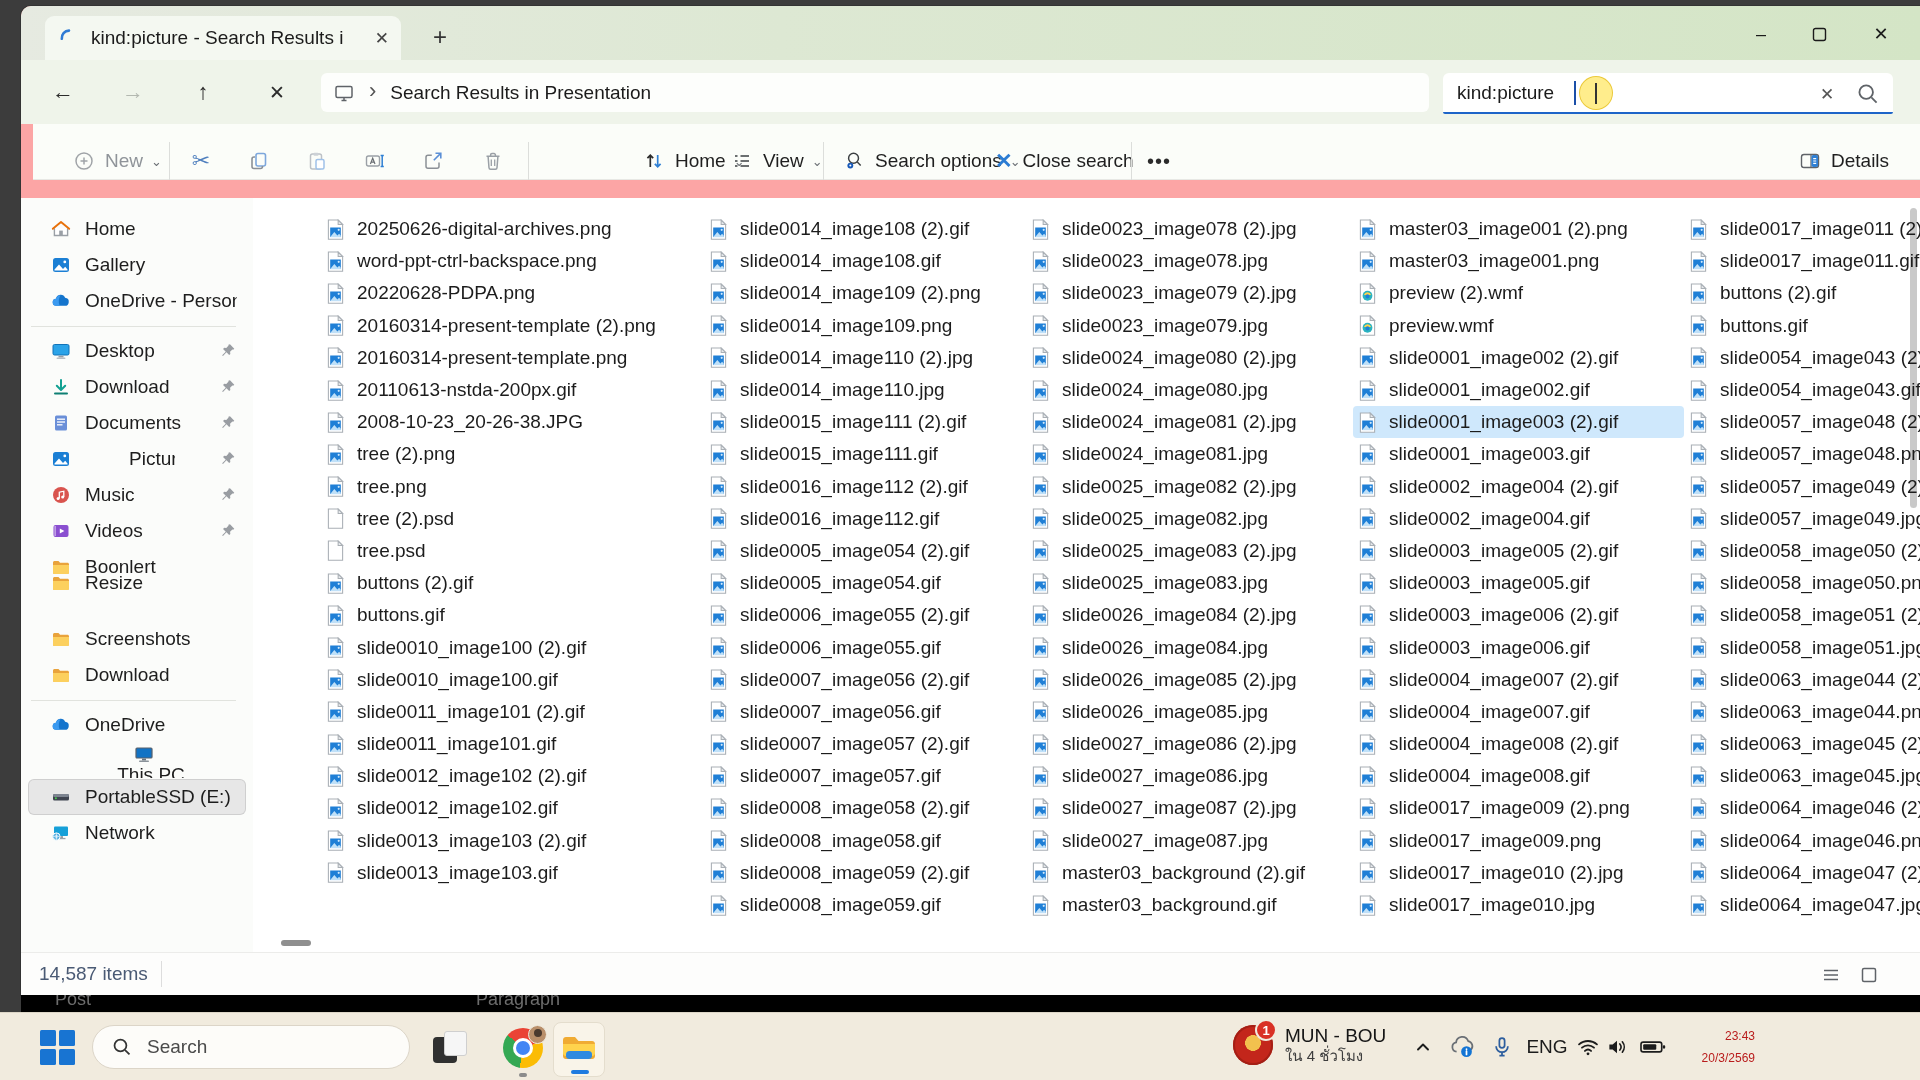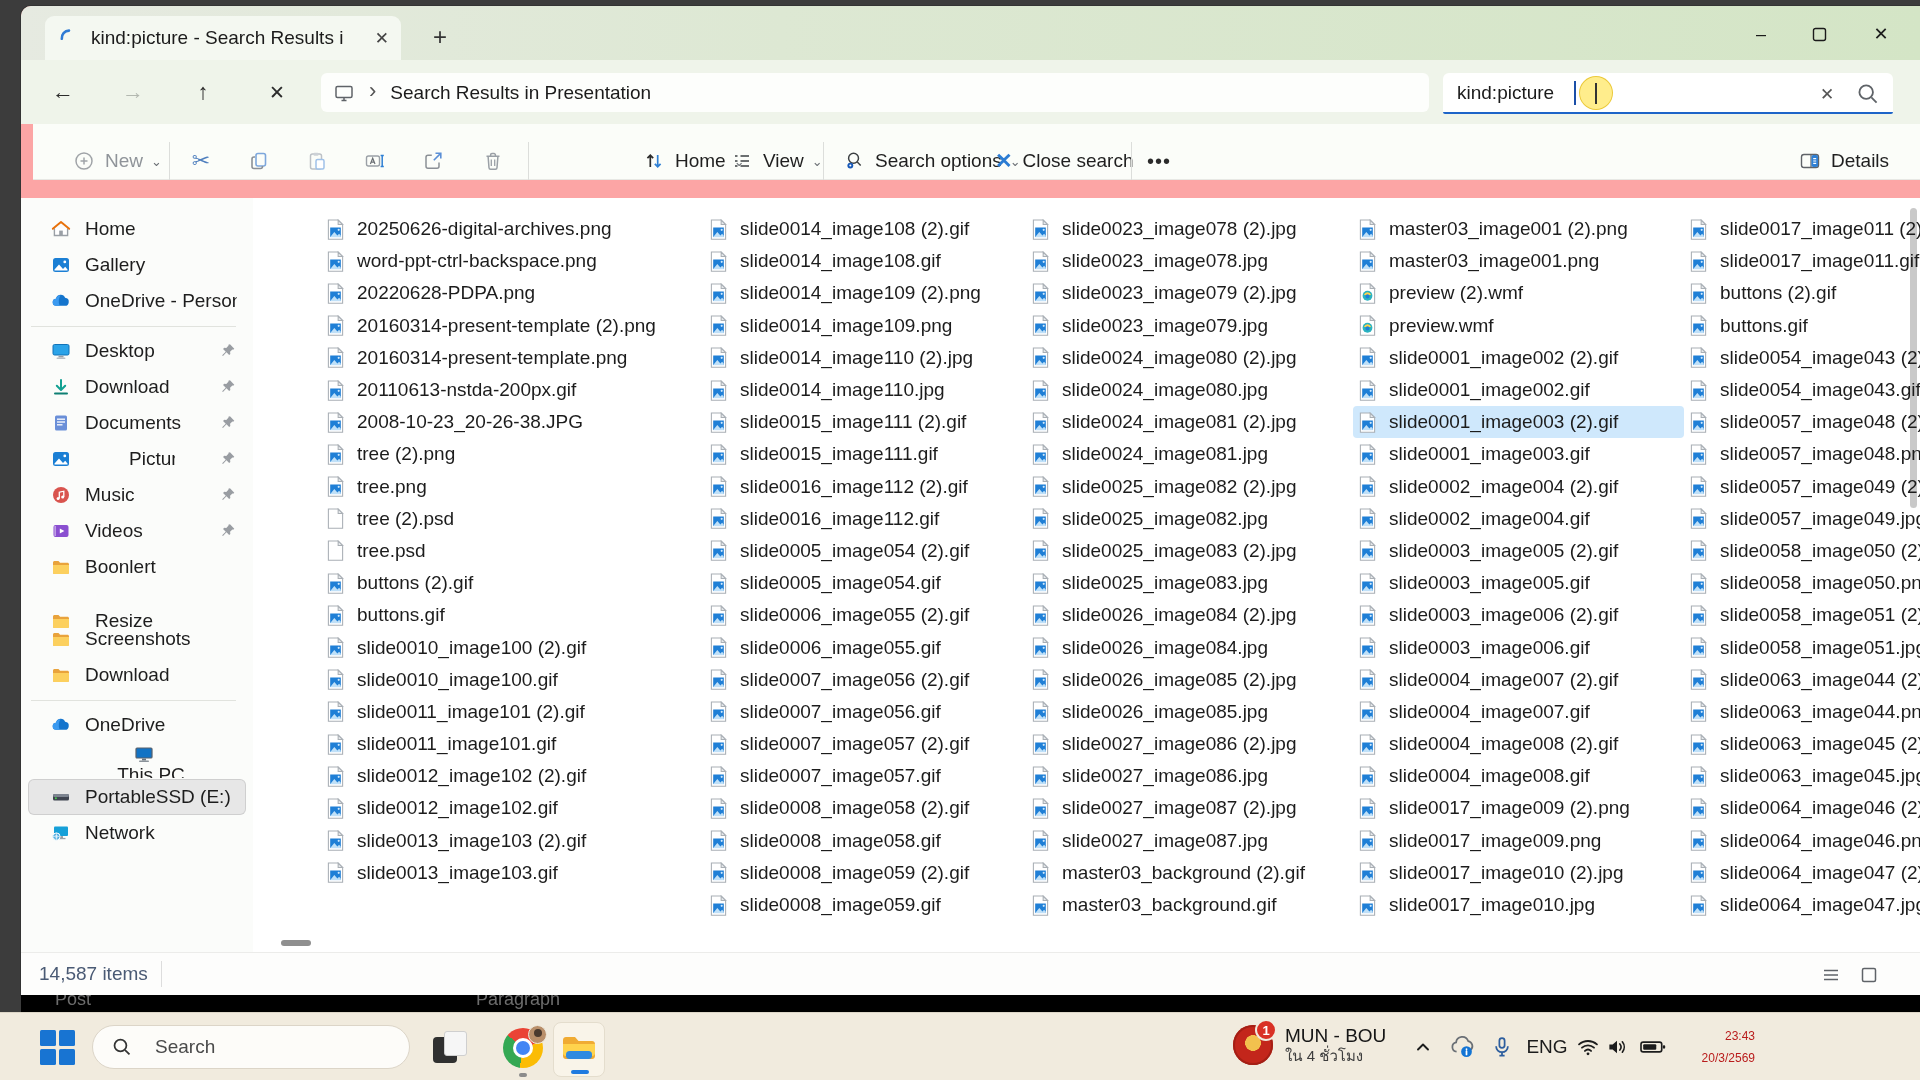--- a/index.html
+++ b/index.html
@@ -63,21 +63,21 @@
   
   #status{position:absolute;left:0;bottom:0;width:100%;height:43px;background:#fdfdfc;border-top:1px solid #ececea;}
   #status .cnt{position:absolute;left:18px;top:10px;font-size:19px;color:#4a5a74;}
   #status .sdv{position:absolute;left:140px;top:8px;width:1px;height:26px;background:#dddddd;}
   .vtog{position:absolute;top:8px;width:30px;height:28px;display:flex;align-items:center;justify-content:center;border-radius:4px;}
   
   #behind{position:absolute;left:21px;top:995px;width:1899px;height:17px;background:#000000;overflow:hidden;}
   #behind span{position:absolute;top:-6px;font-size:18px;color:#6d6d6d;}
   
   #task{position:absolute;left:0;top:1012px;width:1920px;height:68px;background:#f1ebde;border-top:1px solid #ddd6c7;}
-  #tsearch{position:absolute;left:92px;top:12px;width:318px;height:44px;background:#fdfcf9;border:1px solid #dcd5c8;border-radius:22px;display:flex;align-items:center;padding:0 18px;gap:8px;}
+  #tsearch{position:absolute;left:92px;top:12px;width:318px;height:44px;background:#fdfcf9;border:1px solid #dcd5c8;border-radius:22px;display:flex;align-items:center;padding:0 18px;}
   #tsearch .tl{font-size:19px;color:#4a4a4a;margin-left:14px;}
   #winlogo{position:absolute;left:40px;top:17px;width:36px;height:36px;display:grid;grid-template-columns:16px 16px;grid-template-rows:16px 16px;gap:3px;}
   #winlogo i{background:#1874d2;border-radius:1.5px;}
   #darkapp{position:absolute;left:433px;top:18px;width:36px;height:34px;}
   #darkapp .b1{position:absolute;left:0;top:6px;width:24px;height:26px;background:#303030;border-radius:4px;}
   #darkapp .b2{position:absolute;left:11px;top:0;width:23px;height:25px;background:#f6f6f6;border:1px solid #cfcfcf;border-radius:3px;}
   #chrome{position:absolute;left:503px;top:15px;width:40px;height:40px;}
   #chrome .disc{position:absolute;left:0;top:0;width:40px;height:40px;border-radius:50%;
     background:conic-gradient(from -50deg,#ea4335 0 33.3%,#fbbc05 0 66.6%,#34a853 0);}
   #chrome .ring{position:absolute;left:10px;top:10px;width:20px;height:20px;border-radius:50%;background:#fff;}
@@ -375,21 +375,21 @@
         </div>
         <div class="sitem" style="top: 352px;">
           <span class="ic">
             <svg viewBox="0 0 20 20">
               <path d="M2 5.5c0-.8.7-1.5 1.5-1.5h4l1.6 1.8h7.4c.8 0 1.5.7 1.5 1.5v8.2c0 .8-.7 1.5-1.5 1.5h-13A1.5 1.5 0 0 1 2 15.5z" fill="#e9a33c"></path>
               <path d="M2 8h16v7.5c0 .8-.7 1.5-1.5 1.5h-13A1.5 1.5 0 0 1 2 15.5z" fill="#fcd05e"></path>
             </svg>
           </span>
           <span class="lb">Boonlert</span>
         </div>
-        <div class="sitem" style="top: 406px; gap: 10px;">
+        <div class="sitem" style="top: 368px;">
           <span class="ic">
             <svg viewBox="0 0 20 20">
               <path d="M2 5.5c0-.8.7-1.5 1.5-1.5h4l1.6 1.8h7.4c.8 0 1.5.7 1.5 1.5v8.2c0 .8-.7 1.5-1.5 1.5h-13A1.5 1.5 0 0 1 2 15.5z" fill="#e9a33c"></path>
               <path d="M2 8h16v7.5c0 .8-.7 1.5-1.5 1.5h-13A1.5 1.5 0 0 1 2 15.5z" fill="#fcd05e"></path>
             </svg>
           </span>
           <span class="lb">Resize</span>
         </div>
         <div class="sitem" style="top: 424px;">
           <span class="ic">

